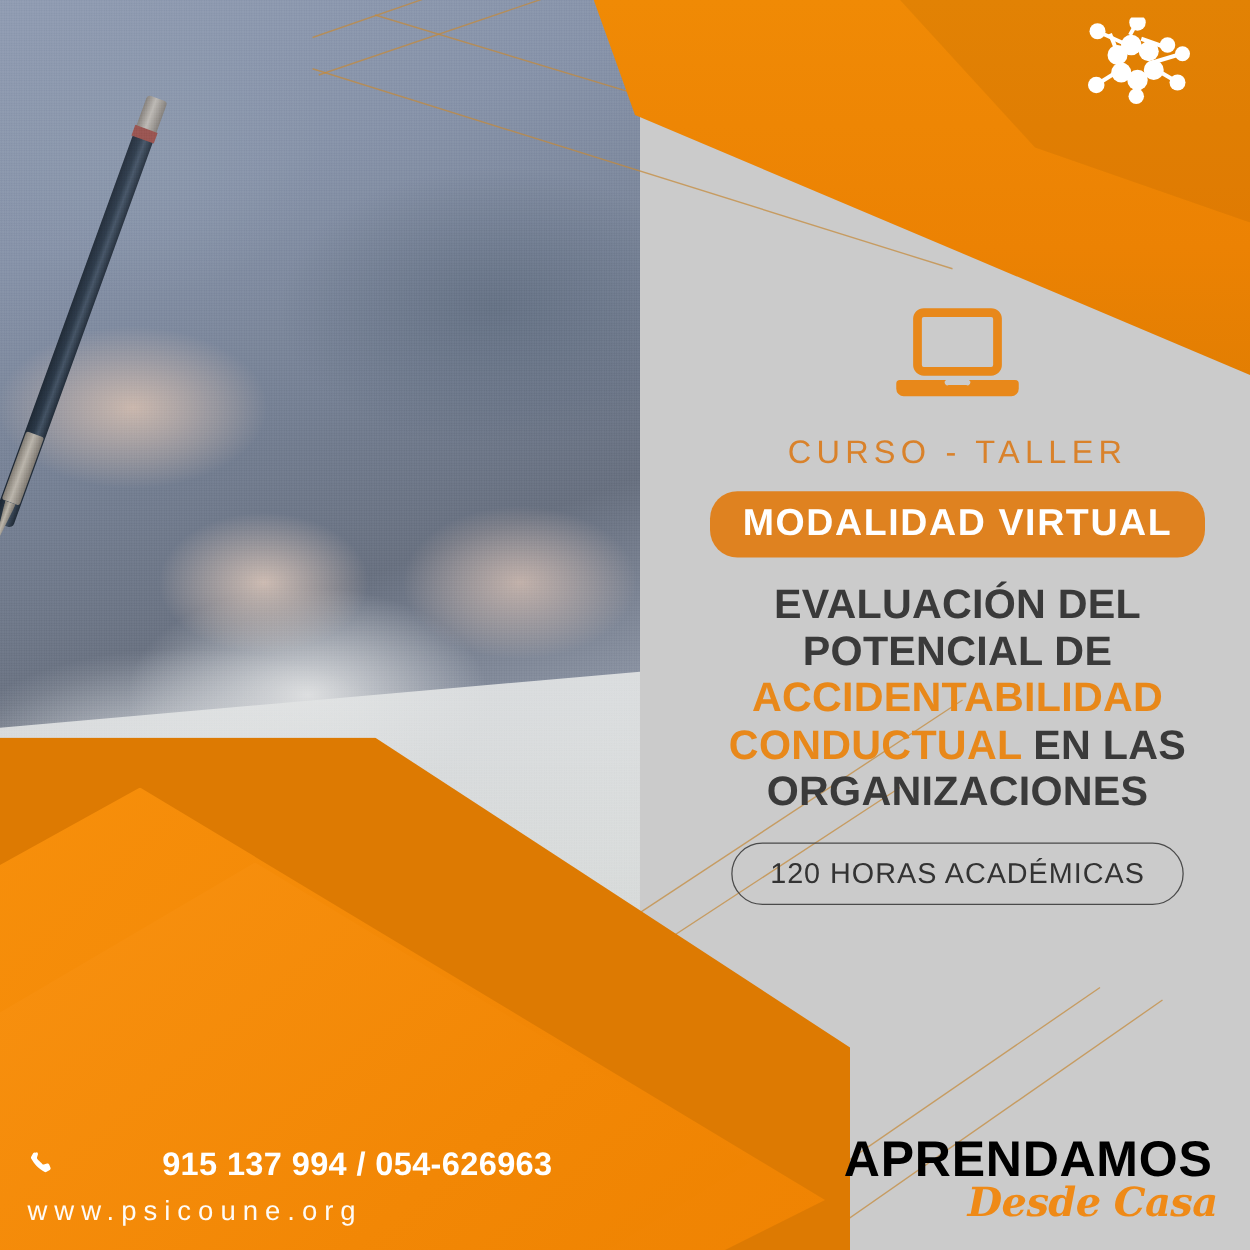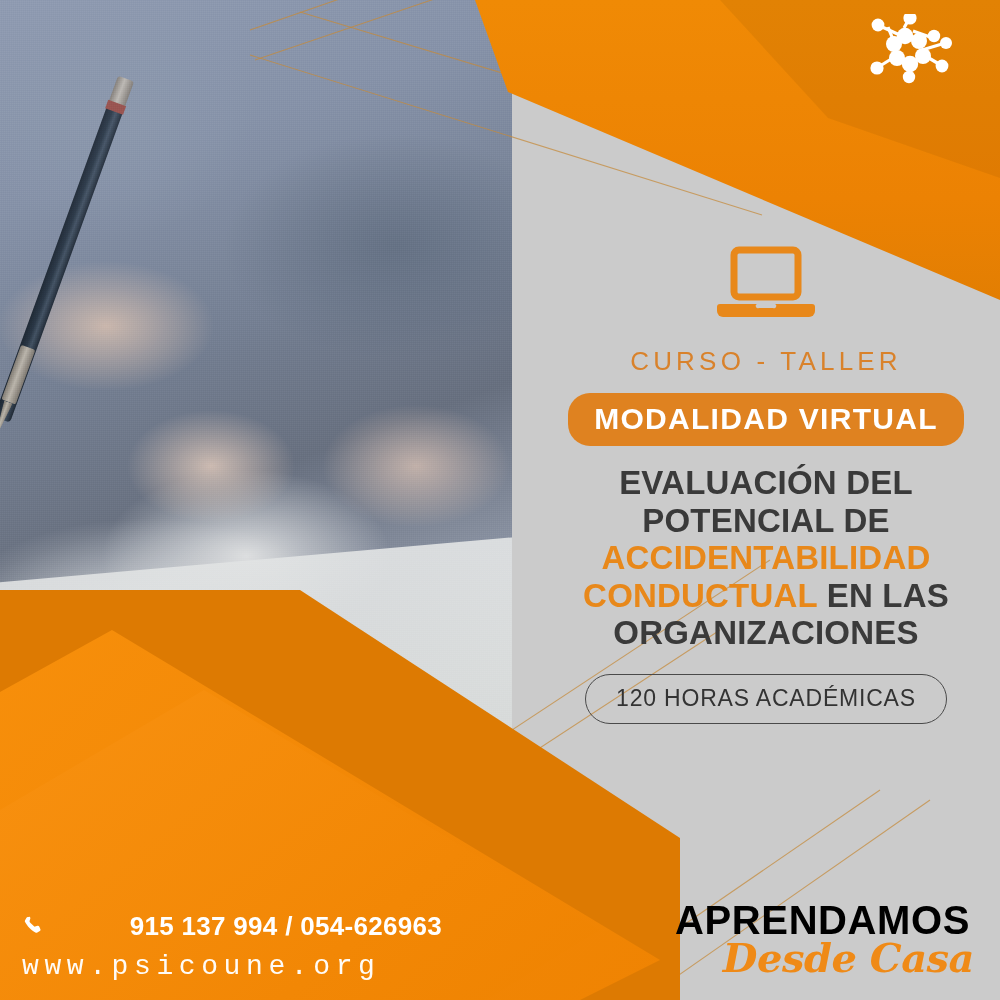--- a/index.html
+++ b/index.html
@@ -190,41 +190,41 @@
   .contact .informes{
     font-size:21px;font-weight:400;letter-spacing:.2px;margin:0 0 8px;
   }
   .contact .phone-row{
     display:flex;align-items:center;gap:10px;margin:0 0 9px;justify-content:space-between;
   }
   .contact .phone-num{
     font-size:26px;font-weight:bold;letter-spacing:.3px;
   }
   .contact .web{
-    font-size:28px;letter-spacing:5.6px;font-weight:300;opacity:.97;font-family:Liberation Mono, monospace;
+    font-size:22px;letter-spacing:5.6px;font-weight:300;opacity:.97;
   }
 
   
   .slogan{
     position:absolute;right:26px;bottom:22px;text-align:right;
   }
   .slogan .top{
     color:#000000;
     font-size:40px;
     font-weight:bold;
     letter-spacing:.6px;
     line-height:1;
     margin:4px;
   }
   .slogan .bottom{
     color:#ef8a17;
     font-family:"DejaVu Serif", serif;
     font-style:italic;
     font-weight:bold;
-    font-size:40px;
+    font-size:32px;
     line-height:1;
     margin:-6px 0 0;
     letter-spacing:-.5px;
   }
 </style>
 </head>
 <body>
 
 <div id="poster">
 

